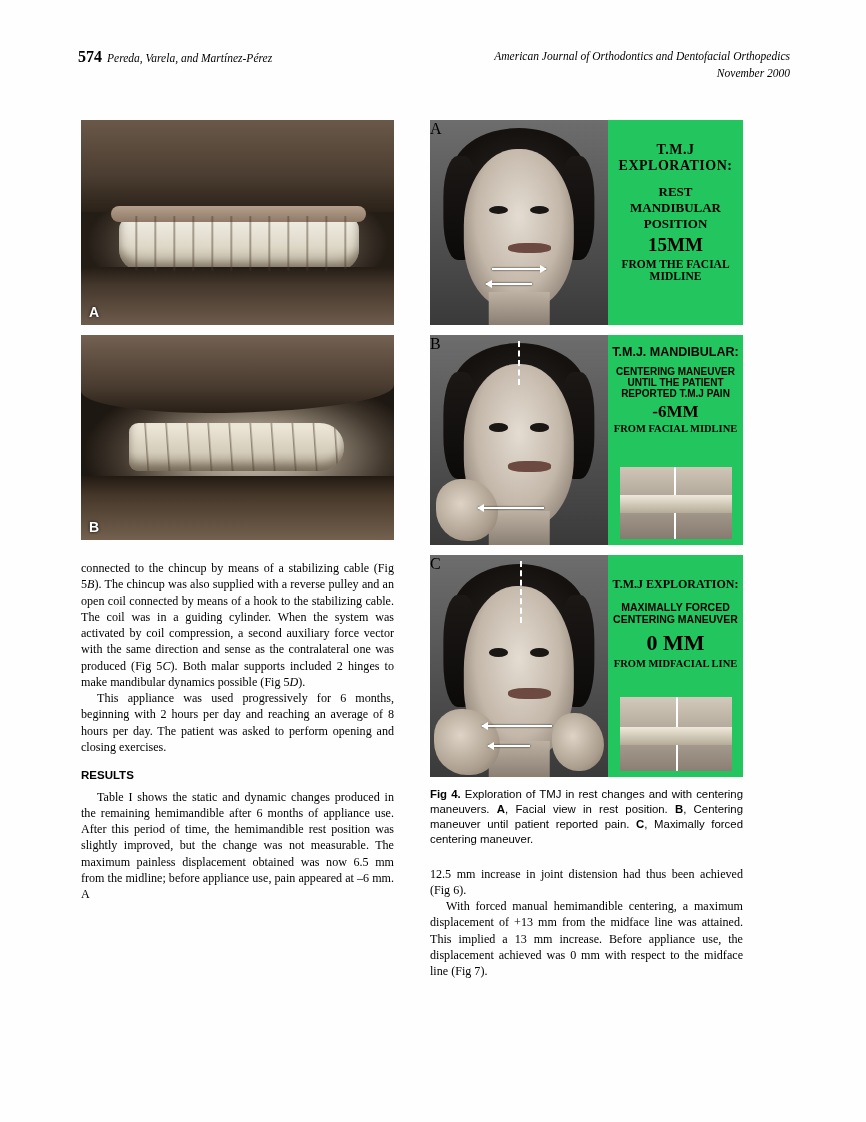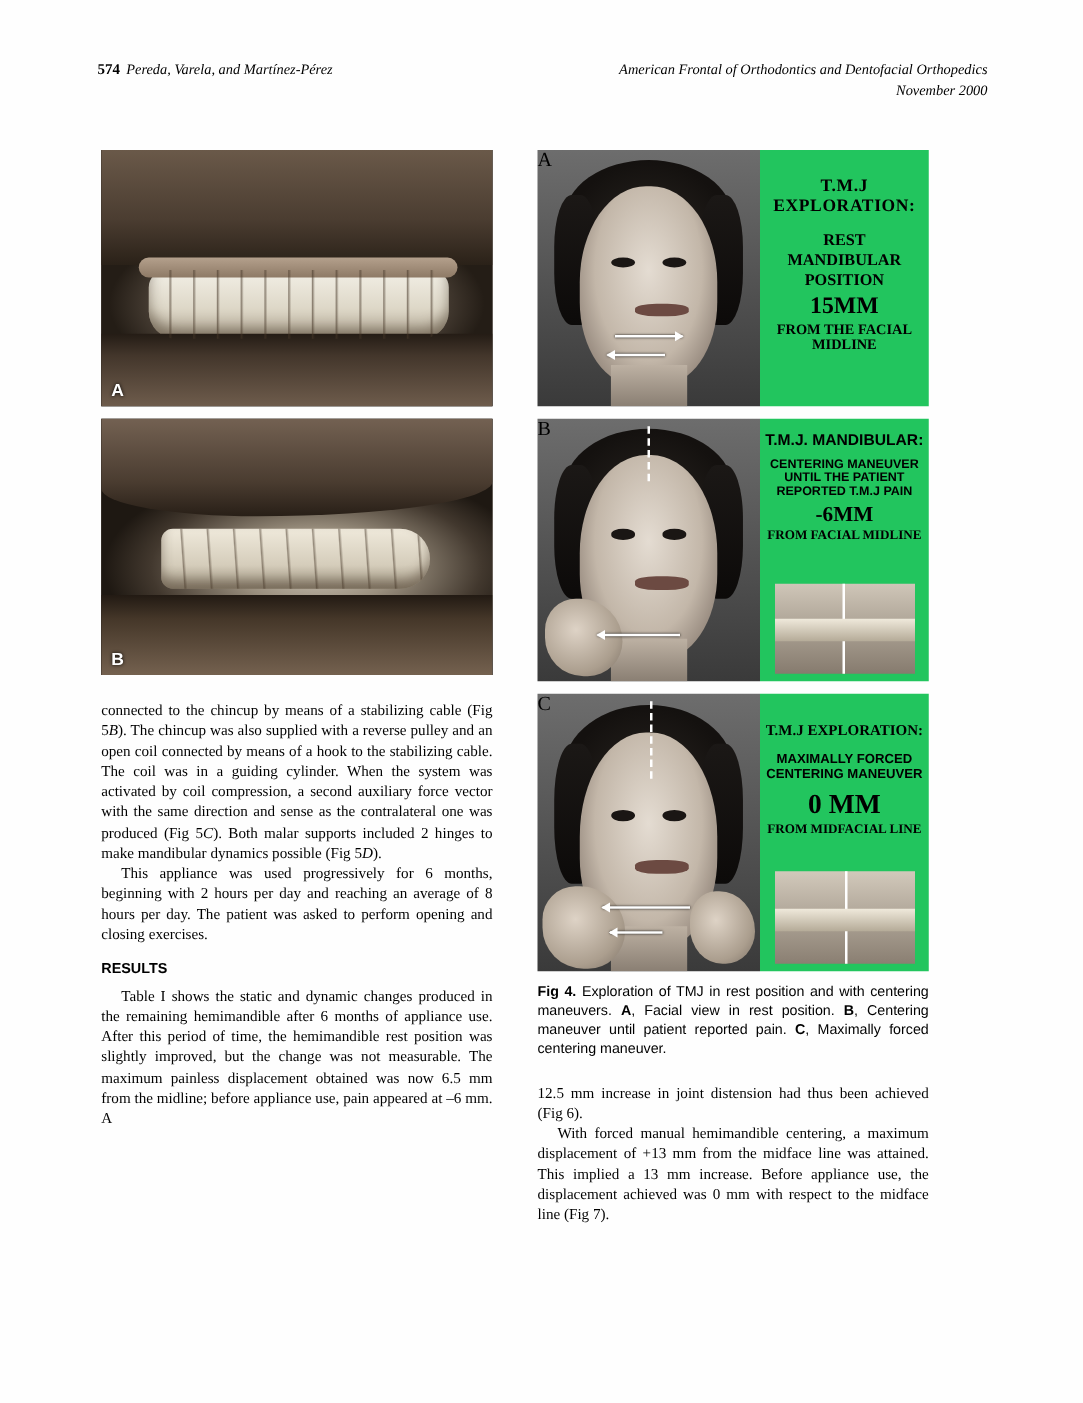--- a/index.html
+++ b/index.html
@@ -28,21 +28,21 @@
   }
   .hdr-left {
     position: absolute; left: 0; top: 0;
     font-size: 11.5px;
     font-style: italic;
     font-family: "Liberation Serif", serif;
   }
   .hdr-pageno {
     font-style: normal;
     font-weight: bold;
-    font-size: 12px;
+    font-size: 16px;
     margin-right: 5px;
   }
   .hdr-right {
     position: absolute; right: 0; top: 0;
     text-align: right;
     font-size: 11.5px;
     font-style: italic;
     line-height: 1.45;
   }
 
@@ -268,21 +268,21 @@
 </head>
 <body>
 
 <div class="page">
 
   <div class="header">
     <div class="hdr-left">
       <span class="hdr-pageno">574</span><span>Pereda, Varela, and Martínez-Pérez</span>
     </div>
     <div class="hdr-right">
-      <div>American Frontal of Orthodontics and Dentofacial Orthopedics</div>
+      <div>American Journal of Orthodontics and Dentofacial Orthopedics</div>
       <div>November 2000</div>
     </div>
   </div>
 
   <div class="col-left">
 
     <div class="photo mouth1">
       <div class="m1-lip-top"></div>
       <div class="m1-lip-bot"></div>
       <div class="m1-gum"></div>
@@ -380,21 +380,21 @@
         <span class="tp-line" style="font-size:22px;font-weight:bold;margin:5px 0 2px;">0 MM</span>
         <span class="tp-line" style="font-size:10.5px;font-weight:bold;">FROM MIDFACIAL LINE</span>
         <div style="position:absolute;left:12px;bottom:6px;width:112px;height:74px;background:linear-gradient(180deg,#d2c9bb,#8a7f72);">
           <div style="position:absolute;left:56px;top:0;width:2px;height:74px;background:#fff;"></div>
           <div style="position:absolute;left:0;top:30px;width:112px;height:18px;background:linear-gradient(180deg,#efe9db,#b5ab98);"></div>
         </div>
       </div>
     </div>
 
     <div class="fig-caption" style="clear:both;">
-      <b>Fig 4.</b><span> Exploration of TMJ in rest position and with centering maneuvers. </span><b>A</b><span>, Facial view in rest position. </span><b>B</b><span>, Centering maneuver until patient reported pain. </span><b>C</b><span>, Maximally forced centering maneuver.</span>
+      <b>Fig 4.</b><span> Exploration of TMJ in rest changes and with centering maneuvers. </span><b>A</b><span>, Facial view in rest position. </span><b>B</b><span>, Centering maneuver until patient reported pain. </span><b>C</b><span>, Maximally forced centering maneuver.</span>
     </div>
 
     <div class="body-text" style="margin-top:18px;">
       <p class="noindent">12.5 mm increase in joint distension had thus been achieved (Fig 6).</p>
       <p>With forced manual hemimandible centering, a maximum displacement of +13 mm from the midface line was attained. This implied a 13 mm increase. Before appliance use, the displacement achieved was 0 mm with respect to the midface line (Fig 7).</p>
     </div>
   </div>
 
 </div>
 

